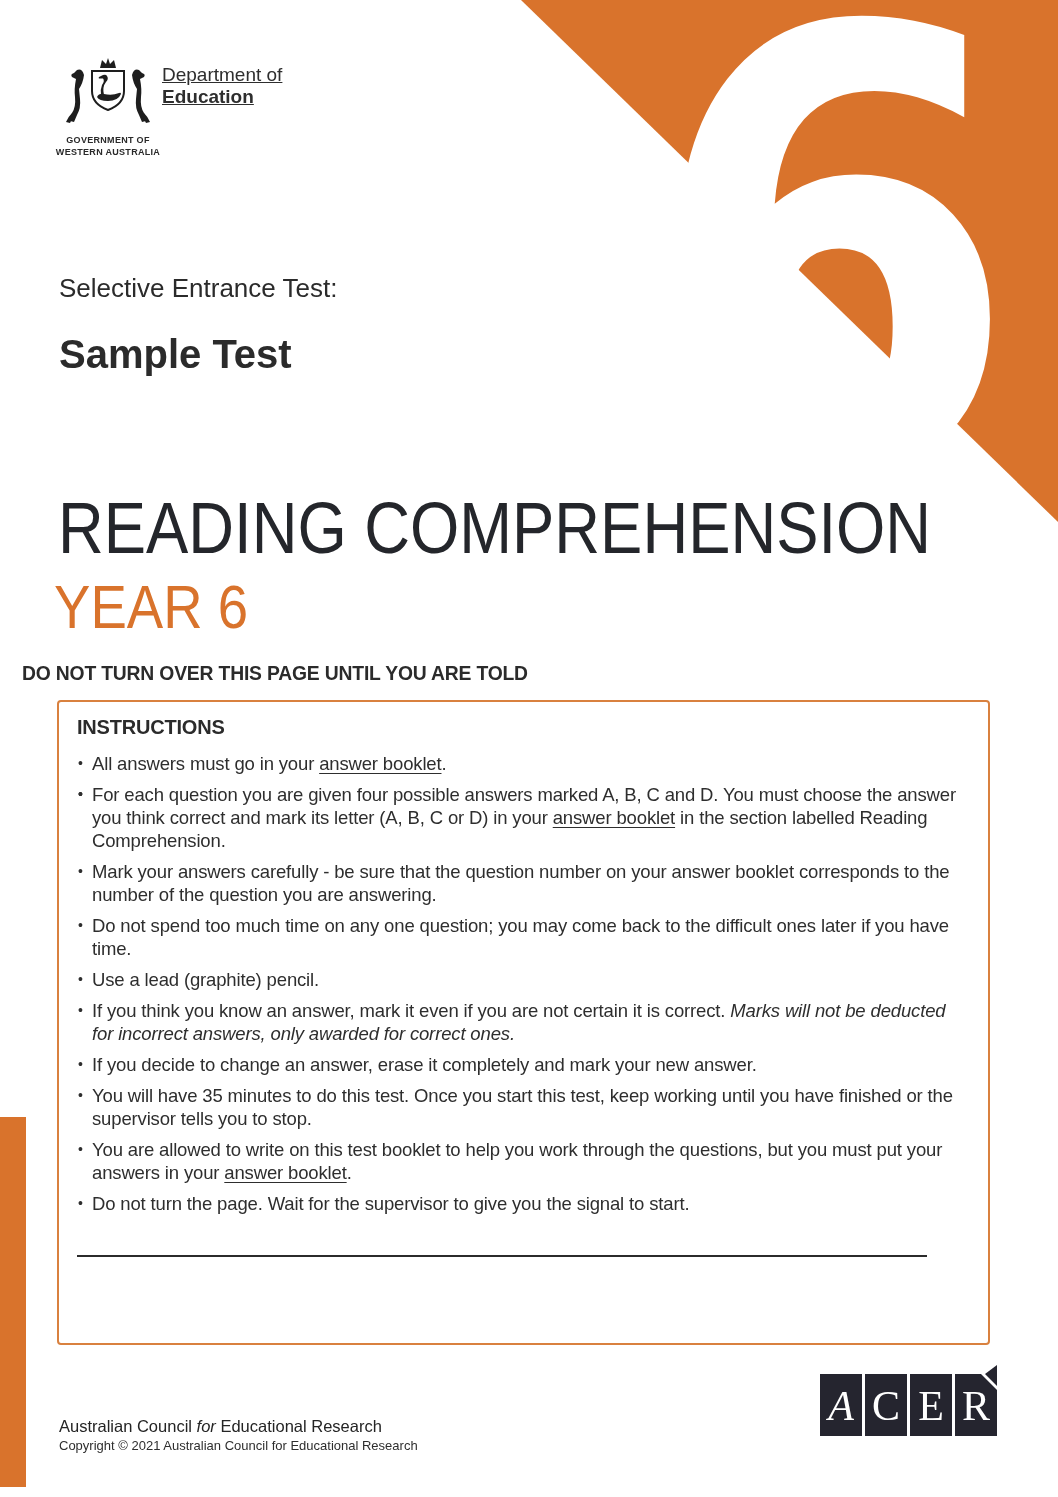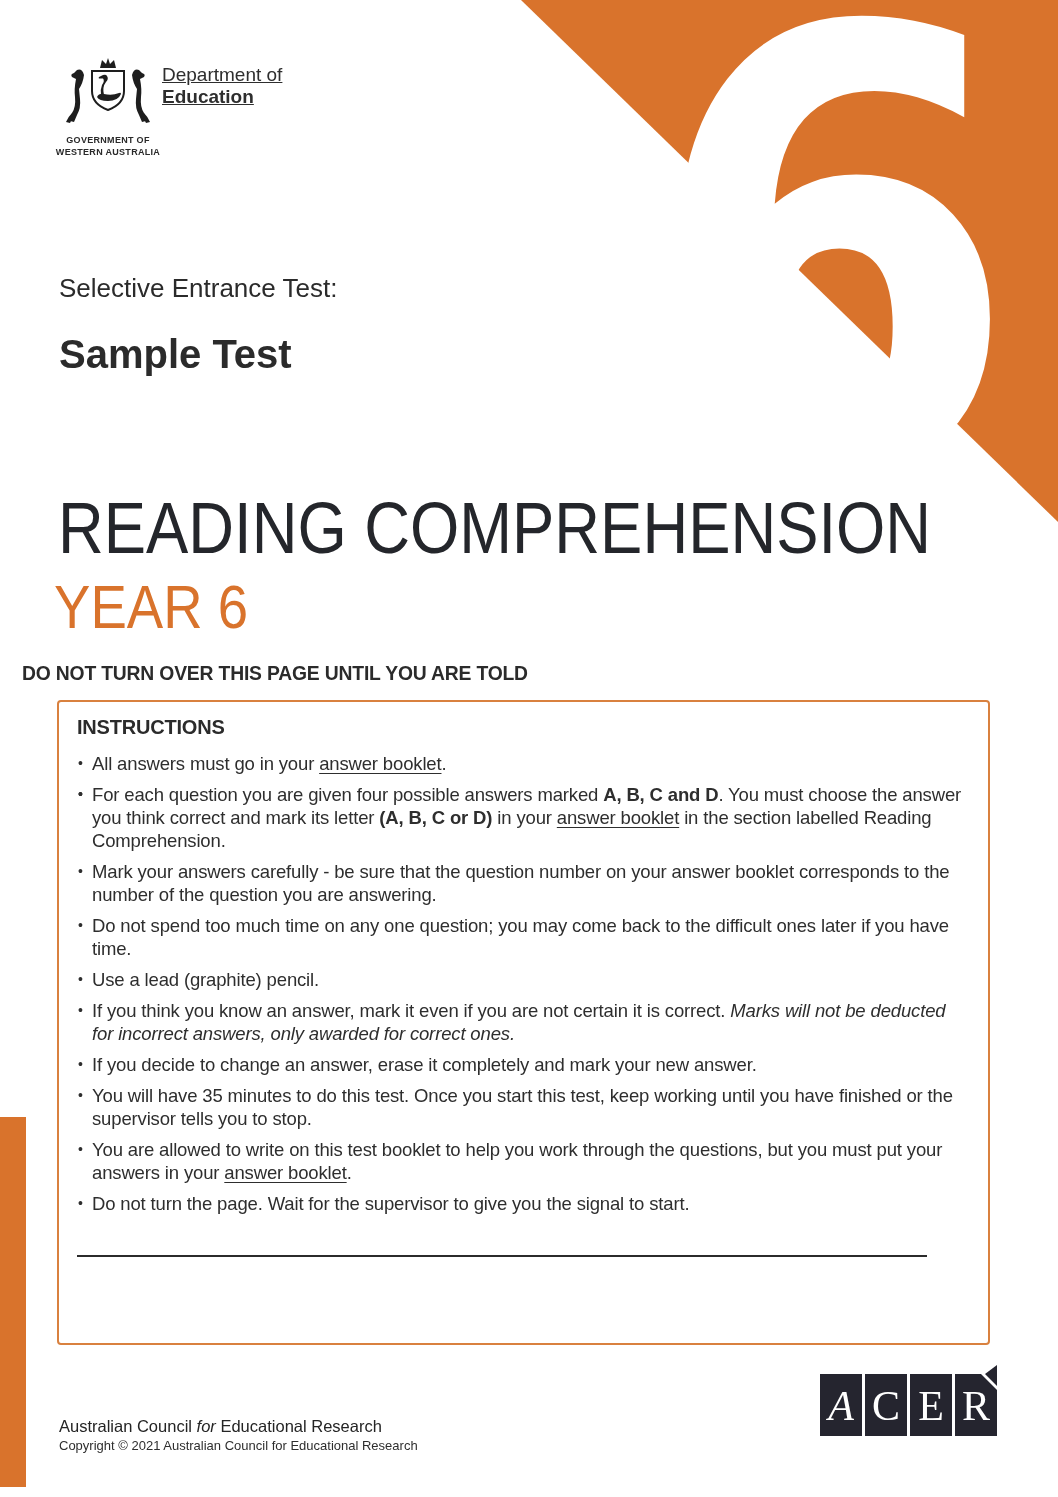--- a/index.html
+++ b/index.html
@@ -54,21 +54,21 @@
   .instructions-list{
     margin:13px 0 0 0;padding:0;list-style:none;
   }
   .instructions-list li{
     position:relative;padding-left:15px;margin:0 0 8px 0;
     font-size:18.5px;line-height:23px;color:#2e2e2e;letter-spacing:-.15px;
   }
   .instructions-list .dot{
     position:absolute;left:1px;top:0;font-size:14px;color:#2e2e2e;
   }
-  .seg-bold{font-weight:700;}
+  .seg-bold{font-weight:400;}
   .seg-underline{text-decoration:underline;text-underline-offset:3px;}
   .seg-italic{font-style:italic;}
   .acknowledge{
     margin-top:16px;font-size:19px;font-weight:700;color:#2b2b2b;letter-spacing:-.2px;
   }
   .name-line{
     margin-top:40px;width:850px;height:0;border-bottom:2px solid #2b2b2b;
   }
   
   .left-strip{position:absolute;left:0;top:1117px;width:26px;height:370px;background:#d9732c;}

